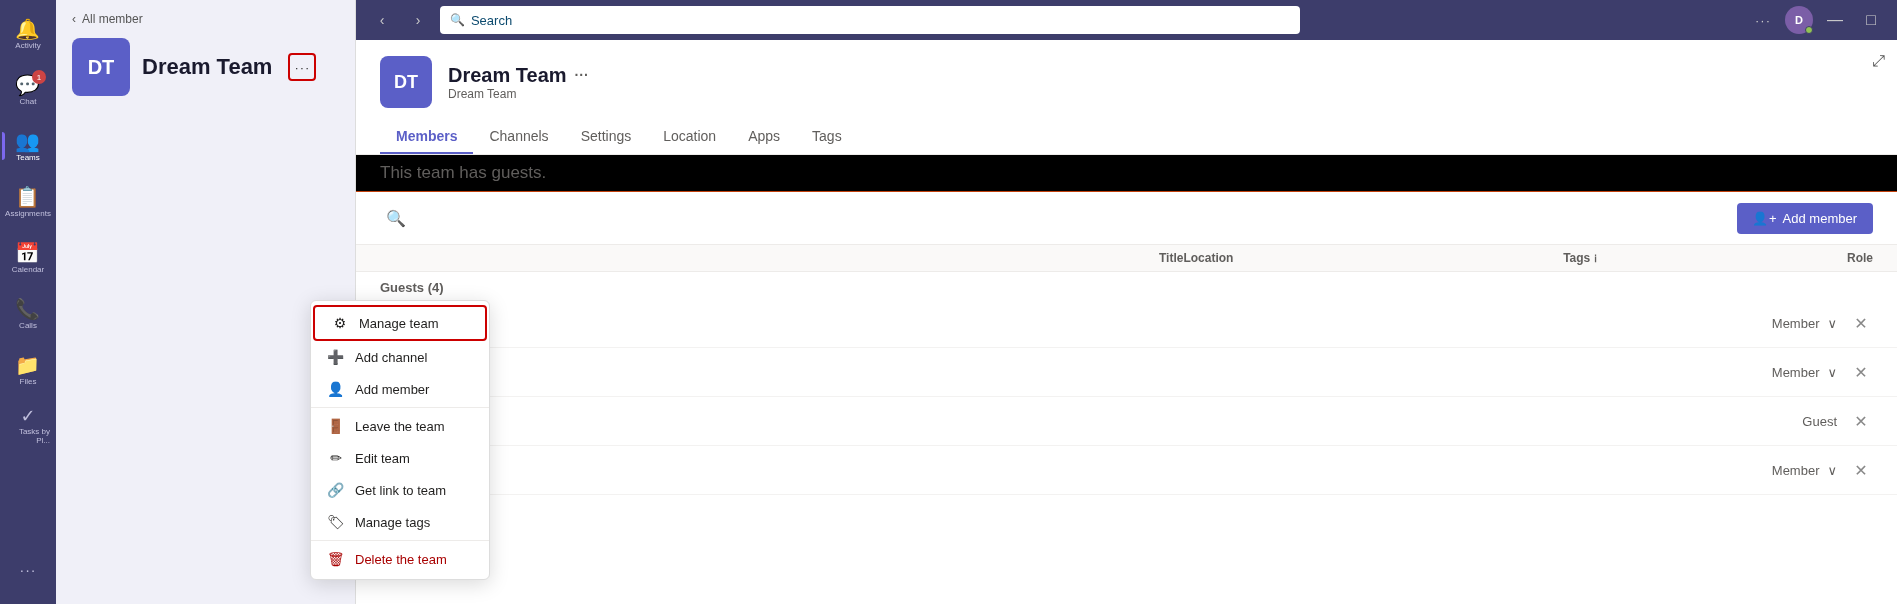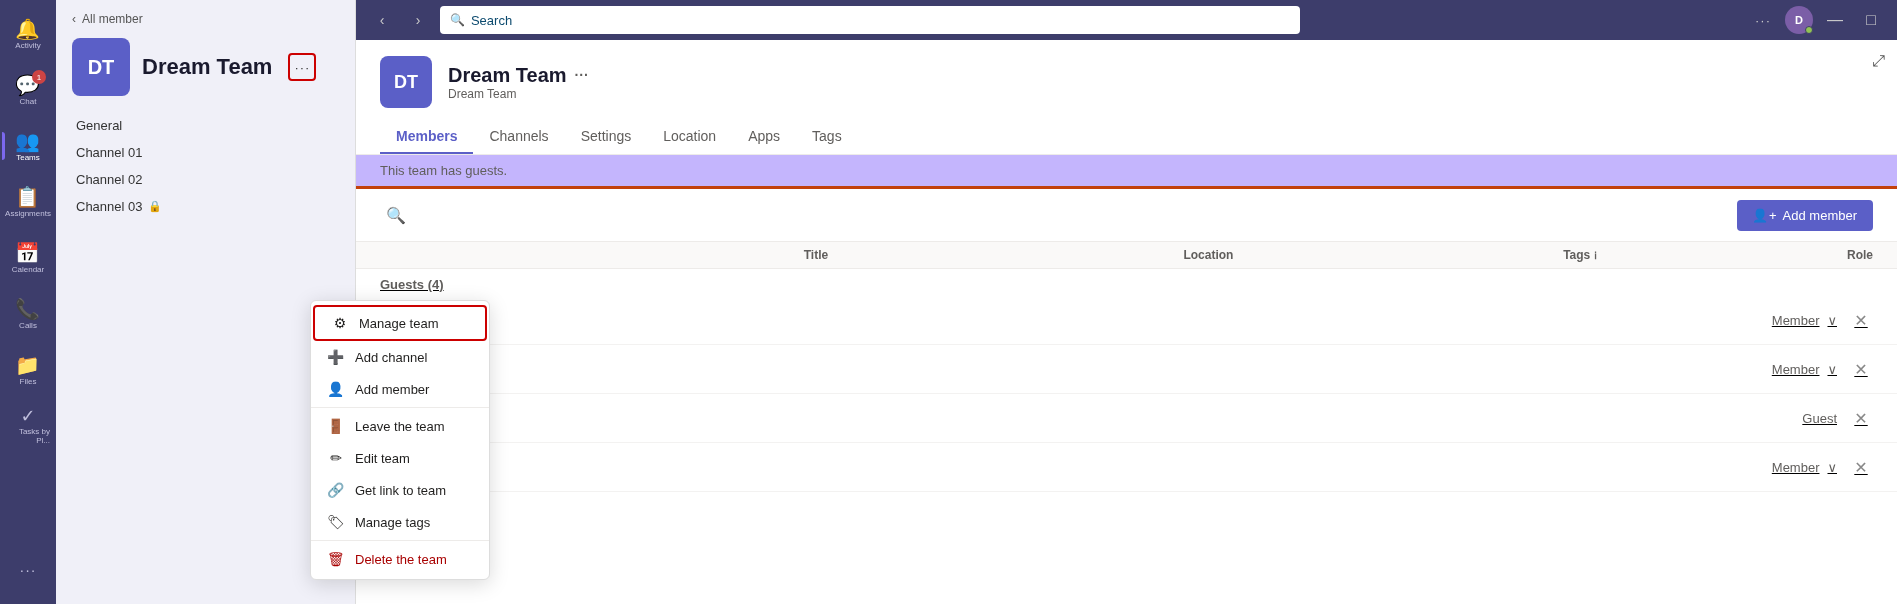--- a/index.html
+++ b/index.html
@@ -275,25 +275,25 @@
       position: relative;
     }
     .tab.active {
       color: #5b5fc7;
       border-bottom: 2px solid #5b5fc7;
       font-weight: 600;
     }
 
     
     .guest-notice {
-      background: #c4b5fd;
+      background: #000000;
       padding: 8px 24px;
-      font-size: 13px;
+      font-size: 17px;
       color: #605e5c;
-      border-bottom: 3px solid #c2410c;
+      border-bottom: 1px solid #c2410c;
     }
 
     
     .members-toolbar {
       display: flex;
       align-items: center;
       padding: 10px 24px;
       gap: 12px;
       border-bottom: 1px solid #edebe9;
     }
@@ -318,21 +318,21 @@
       border-radius: 4px;
       font-size: 13px;
       cursor: pointer;
       display: flex;
       align-items: center;
       gap: 6px;
       font-weight: 500;
     }
 
     
-    .members-section { flex: 1; overflow-y: auto; text-decoration: underline; }
+    .members-section { flex: 1; overflow-y: auto; }
     .section-header {
       padding: 8px 24px 4px;
       font-size: 13px;
       font-weight: 600;
       color: #605e5c;
     }
     .member-row {
       display: flex;
       align-items: center;
       padding: 8px 24px;
@@ -389,21 +389,21 @@
     .table-header {
       display: flex;
       padding: 6px 24px;
       background: #faf9f8;
       border-bottom: 1px solid #edebe9;
       font-size: 12px;
       color: #605e5c;
       font-weight: 600;
     }
     .col-name { flex: 2; }
-    .col-title { flex: 2; margin-left: 44px; }
+    .col-title { flex: 2; margin-left: 44px; text-align: right; }
     .col-location { flex: 2; }
     .col-tags { flex: 1; display: flex; align-items: center; gap: 4px; }
     .col-role { flex: 0 0 120px; text-align: right; }
     .context-menu {
       position: absolute;
       top: 300px;
       left: 310px;
       background: #fff;
       border: 1px solid #ddd;
       border-radius: 6px;
@@ -479,35 +479,20 @@
     </div>
     <div>
       <div style="display:flex; align-items:center; gap:8px;">
         <span class="team-name">Dream Team</span>
         <button class="more-btn">
           <span style="font-size:13px; letter-spacing:1px;">···</span>
         </button>
       </div>
     </div>
   </div>
-  <div class="channel-list">
-    <div class="channel-item">
-      <span>General</span>
-    </div>
-    <div class="channel-item">
-      <span>Channel 01</span>
-    </div>
-    <div class="channel-item">
-      <span>Channel 02</span>
-    </div>
-    <div class="channel-item">
-      <span>Channel 03</span>
-      <span class="lock-icon">🔒</span>
-    </div>
-  </div>
 </div>
 
 <div class="main-content">
 
   <div class="top-bar">
     <button class="nav-btn">‹</button>
     <button class="nav-btn">›</button>
     <div class="search-bar">
       <span style="font-size:12px;">🔍</span>
       <span style="color:#0c4a6e;">Search</span>

